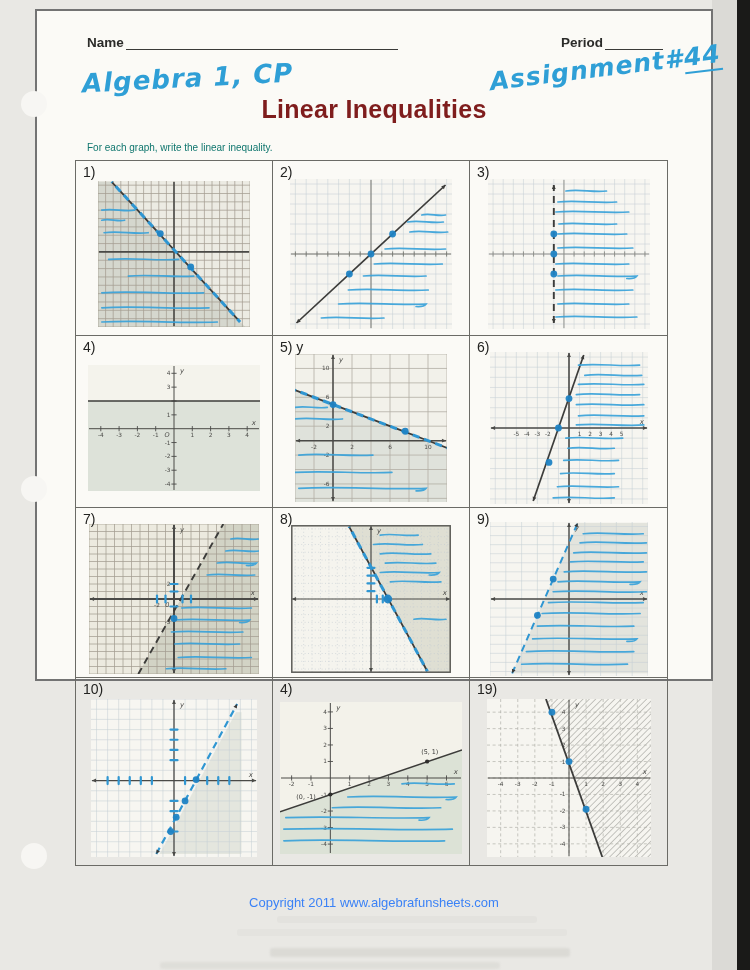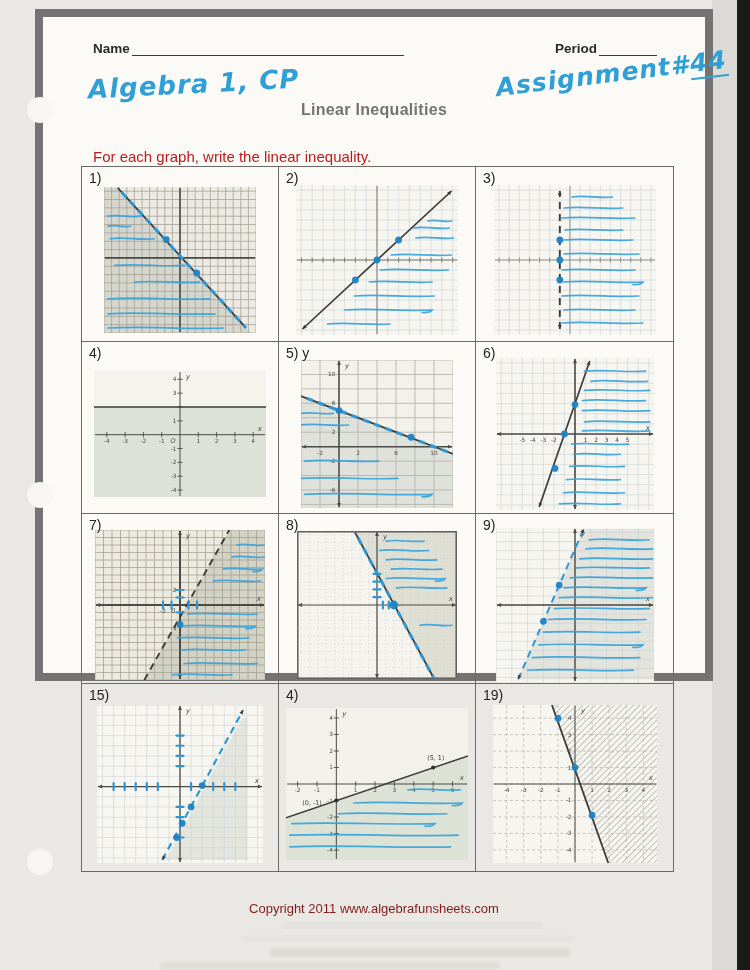--- a/index.html
+++ b/index.html
@@ -1,45 +1,45 @@
 <!DOCTYPE html>
 <html><head>
 <meta charset="utf-8">
 <style>
   html,body{margin:0;padding:0;}
   body{width:750px;height:970px;font-family:"Liberation Sans",sans-serif;}
   .scan{position:relative;width:750px;height:970px;background:#e9e8e4;overflow:hidden;}
   .right-gap{position:absolute;top:0;right:13px;width:25px;height:100%;background:#dbdad6;}
   .right-strip{position:absolute;top:0;right:0;width:13px;height:100%;background:#1a1a18;}
   .page{position:absolute;left:35px;top:9px;width:678px;height:672px;background:#fbfaf6;
-        border:8px solid #737373;box-sizing:border-box;}
+        border:2px solid #737373;box-sizing:border-box;}
   .hole{position:absolute;width:26px;height:26px;border-radius:50%;background:#f7f6f3;left:-16px;z-index:5;}
   .h1{top:80px}.h2{top:465px}.h3{top:832px}
   .name-row{position:absolute;top:24px;left:50px;right:40px;font-size:13.5px;font-weight:bold;color:#2b2b29;}
   .uline{display:inline-block;border-bottom:1.6px solid #3a3a38;height:13px;vertical-align:bottom;}
   .name-line{width:272px;margin-left:2px;}
   .period-wrap{position:absolute;right:8px;top:0;}
   .period-line{width:58px;margin-left:2px;}
   .hw{position:absolute;color:#2f9fd6;font-family:"DejaVu Sans",sans-serif;font-style:italic;
       font-weight:bold;letter-spacing:1px;white-space:nowrap;z-index:4;}
   .hw-class{left:45px;top:52px;font-size:26px;transform:rotate(-3deg);}
   .hw-assign{left:452px;top:42px;font-size:25px;transform:rotate(-7deg);}
   .hw-num{border-bottom:2.5px solid #2f9fd6;padding:0 1px;}
-  .title{position:absolute;top:84px;left:0;width:100%;text-align:center;font-size:16px;
-         font-weight:600;color:#737373;letter-spacing:0.3px;}
-  .instruction{position:absolute;top:131px;left:50px;font-size:15px;color:#b91c1c;}
+  .title{position:absolute;top:84px;left:0;width:100%;text-align:center;font-size:25px;
+         font-weight:600;color:#7f1d1d;letter-spacing:0.3px;}
+  .instruction{position:absolute;top:131px;left:50px;font-size:10px;color:#0f766e;}
   .gtable{position:absolute;left:38px;top:149px;width:593px;height:706px;
           border:1.5px solid #6b6b66;box-sizing:border-box;display:grid;
           grid-template-columns:1fr 1fr 1fr;grid-template-rows:175px 172px 170px 187px;}
   .cell{position:relative;border-right:1.3px solid #6b6b66;border-bottom:1.3px solid #6b6b66;
         display:flex;align-items:center;justify-content:center;padding-top:12px;box-sizing:border-box;}
   .cell.c3{border-right:none;}
   .cell.r4{border-bottom:none;}
   .glabel{position:absolute;top:3px;left:7px;font-size:14px;color:#232321;z-index:2;}
-  .footer{position:absolute;top:884px;left:0;width:100%;text-align:center;font-size:13px;color:#7f1d1d;}
+  .footer{position:absolute;top:884px;left:0;width:100%;text-align:center;font-size:13px;color:#3b82f6;}
   .ghost{position:absolute;background:#8a8a80;border-radius:3px;}
   .g1{left:240px;top:905px;width:260px;height:7px;opacity:0.06;}
   .g2{left:200px;top:918px;width:330px;height:7px;opacity:0.05;}
   .g3{left:270px;top:948px;width:300px;height:9px;opacity:0.14;filter:blur(1px);}
   .g4{left:160px;top:962px;width:340px;height:7px;opacity:0.10;filter:blur(1px);}
   svg{display:block;}
 </style>
 </head>
 <body>
 
@@ -639,21 +639,21 @@
             <path d="M 47.4 104.17647058823529 C 79.2054 101.97647058823529, 111.01079999999999 105.77647058823528, 143.78 104.17647058823529" fill="none" stroke="#38a2d9" stroke-width="1.7" stroke-linecap="round" opacity="0.92"></path>
             <path d="M 42.660000000000004 116.85882352941177 C 77.07240000000002 114.65882352941176, 111.4848 118.45882352941176, 146.94 116.85882352941177 q -2 3 -10 2.5" fill="none" stroke="#38a2d9" stroke-width="1.7" stroke-linecap="round" opacity="0.92"></path>
             <path d="M 36.339999999999996 129.54117647058823 C 71.7952 127.34117647058822, 107.25039999999998 131.14117647058822, 143.78 129.54117647058823" fill="none" stroke="#38a2d9" stroke-width="1.7" stroke-linecap="round" opacity="0.92"></path>
             <path d="M 31.6 142.2235294117647 C 66.5338 140.0235294117647, 101.4676 143.8235294117647, 137.45999999999998 142.2235294117647" fill="none" stroke="#38a2d9" stroke-width="1.7" stroke-linecap="round" opacity="0.92"></path>
             <circle cx="63.2" cy="57.070588235294125" r="3.4" fill="#1f83c4" opacity="0.95"></circle>
             <circle cx="47.4" cy="93.30588235294118" r="3.4" fill="#1f83c4" opacity="0.95"></circle>
           </svg>
       </div>
 
       <div class="cell r4">
-        <span class="glabel"><span>15)</span></span>
+        <span class="glabel"><span>10)</span></span>
         <svg width="166" height="158">
             <rect x="0" y="0" width="166" height="158" fill="#f7f6f1"></rect>
             <polygon points="68.6,154.9 145.0,13.3 150.5,13.3 150.5,154.9" fill="rgba(170,182,166,0.25)"></polygon>
             <line x1="5.533333333333333" y1="0" x2="5.533333333333333" y2="158" stroke="#c6cfd5" stroke-width="0.55"></line>
             <line x1="16.6" y1="0" x2="16.6" y2="158" stroke="#c6cfd5" stroke-width="0.55"></line>
             <line x1="27.666666666666664" y1="0" x2="27.666666666666664" y2="158" stroke="#c6cfd5" stroke-width="0.55"></line>
             <line x1="38.733333333333334" y1="0" x2="38.733333333333334" y2="158" stroke="#c6cfd5" stroke-width="0.55"></line>
             <line x1="49.8" y1="0" x2="49.8" y2="158" stroke="#c6cfd5" stroke-width="0.55"></line>
             <line x1="60.86666666666666" y1="0" x2="60.86666666666666" y2="158" stroke="#c6cfd5" stroke-width="0.55"></line>
             <line x1="71.93333333333334" y1="0" x2="71.93333333333334" y2="158" stroke="#c6cfd5" stroke-width="0.55"></line>

